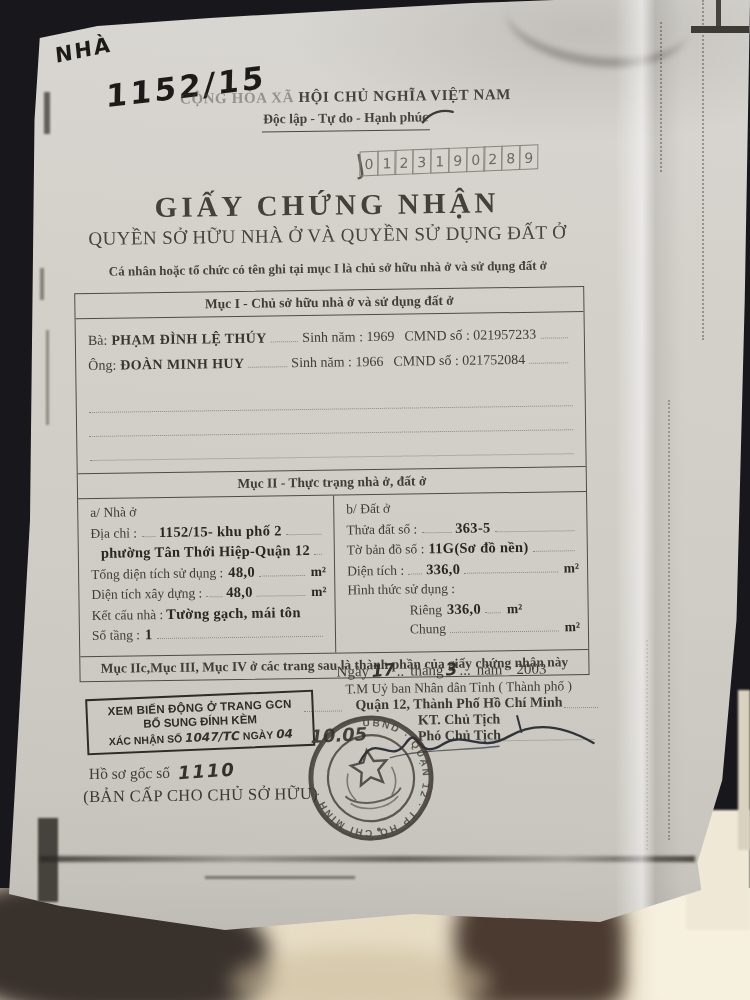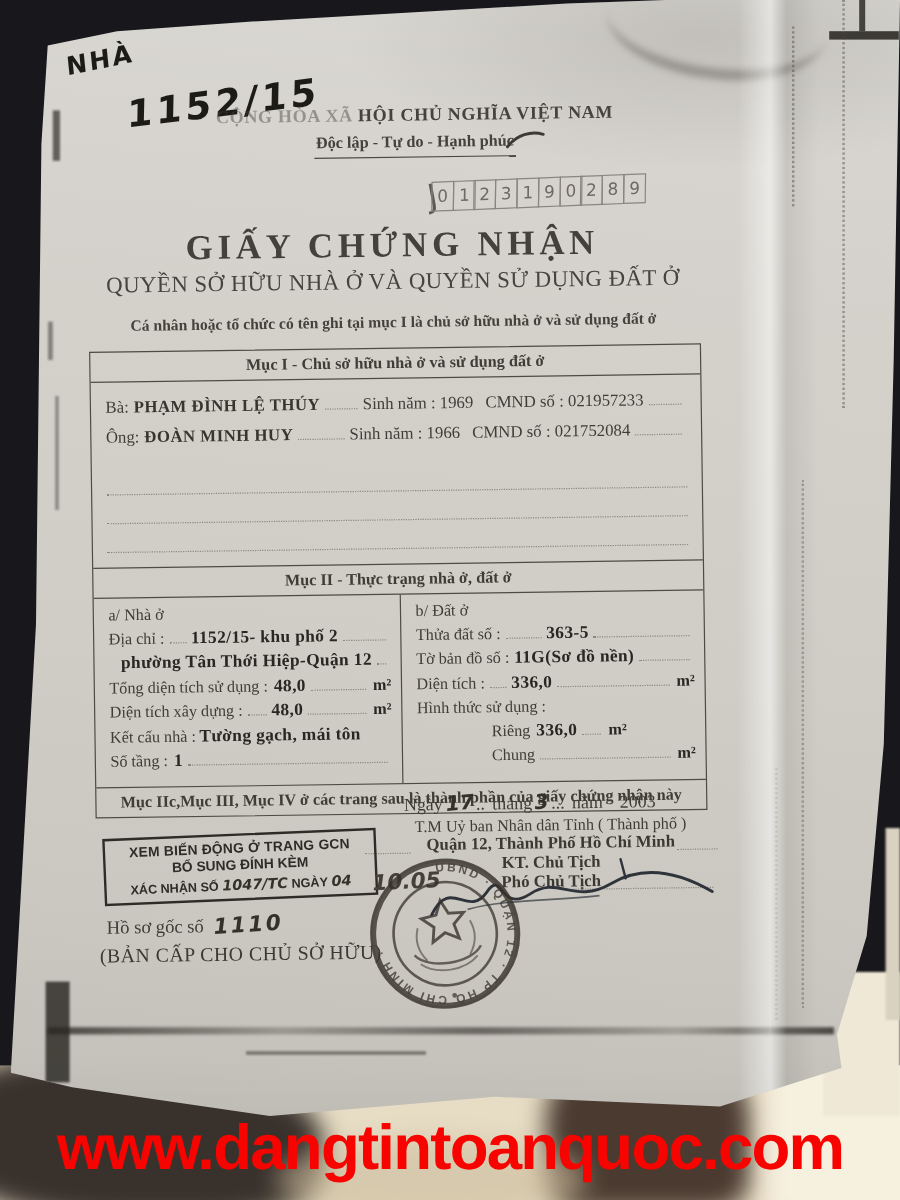--- a/index.html
+++ b/index.html
@@ -312,15 +312,14 @@
         <path d="M38,80 C48,94 84,94 94,80" fill="none" stroke="#37322b" stroke-width="2" opacity=".8"></path>
         <path d="M42,88 C54,99 78,99 90,88" fill="none" stroke="#37322b" stroke-width="1.6" opacity=".6"></path>
         <path d="M44,58 C40,68 42,78 48,86" fill="none" stroke="#37322b" stroke-width="1.6" opacity=".6"></path>
         <path d="M88,58 C92,68 90,78 84,86" fill="none" stroke="#37322b" stroke-width="1.6" opacity=".6"></path>
         <circle cx="66" cy="118" r="2" fill="#37322b" opacity=".8"></circle>
       </svg>
 
     </div>
   </div>
 
-  <div class="watermark">www.dangtintoanquoc.com</div>
 
 </div>
 
 </body></html>

